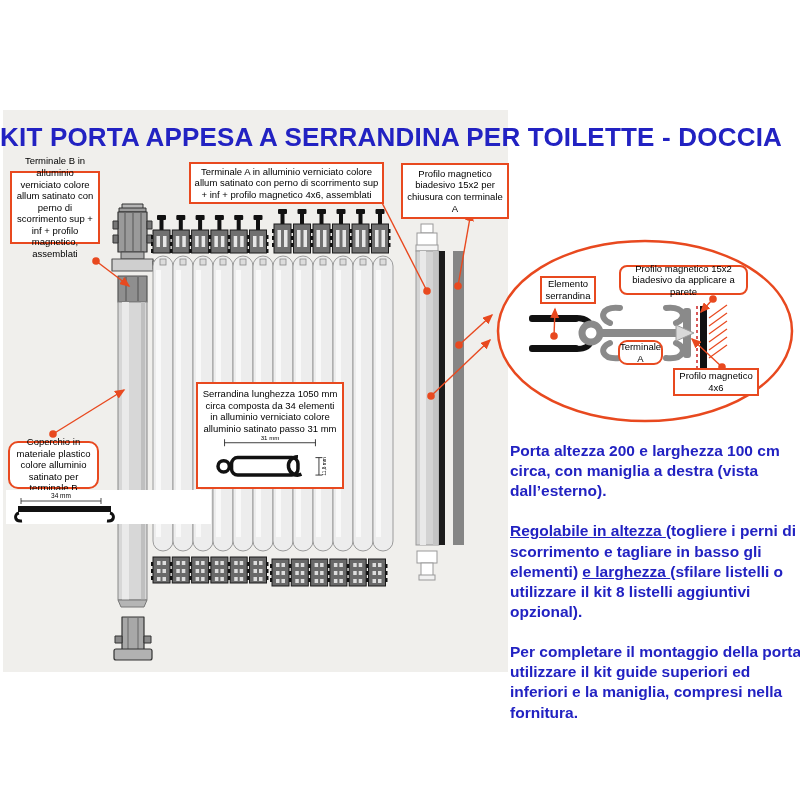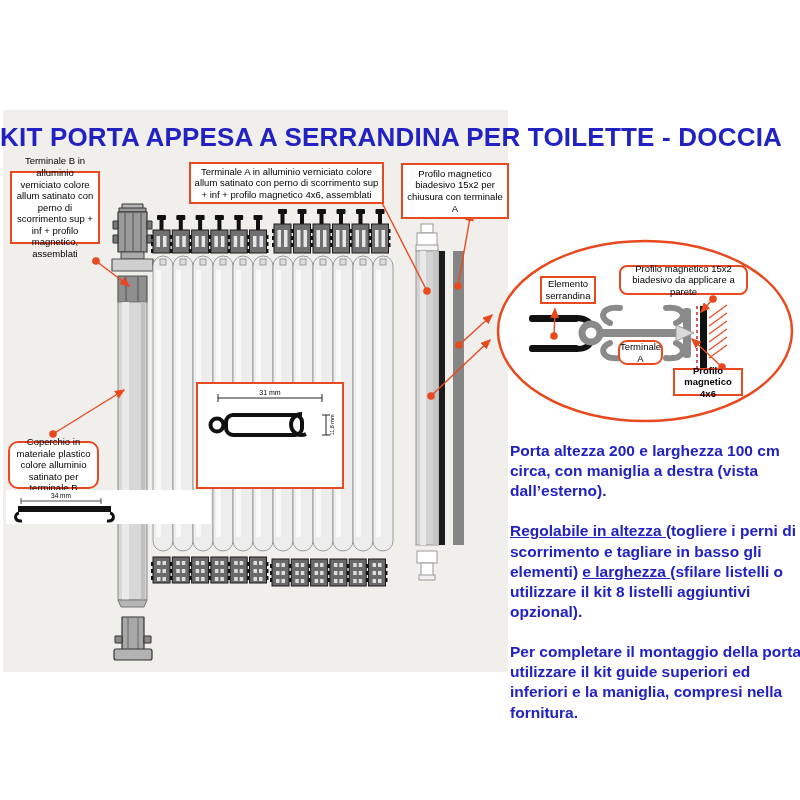--- a/index.html
+++ b/index.html
@@ -27,21 +27,21 @@
   #callout-profilo-biadesivo{left:401px;top:163px;width:108px;height:56px;}
   #callout-serrandina{left:196px;top:382px;width:148px;height:107px;justify-content:flex-start;padding-top:4px;}
   #callout-coperchio{left:8px;top:441px;width:91px;height:48px;border-radius:10px;}
   #cap-drawing-area{
     position:absolute;left:6px;top:490px;width:205px;height:34px;
     background:#ffffff;z-index:2;
   }
   #detail-label-elemento{left:528px;top:276px;width:56px;height:28px;margin-left:12px;}
   #detail-label-profilo15{left:619px;top:265px;width:129px;height:30px;border-radius:8px;}
   #detail-label-terminale-a{left:618px;top:340px;width:45px;height:25px;border-radius:9px;}
-  #detail-label-profilo4x6{left:673px;top:368px;width:70px;height:28px;font-weight:bold;}
+  #detail-label-profilo4x6{left:673px;top:368px;width:86px;height:28px;}
   #description{
     position:absolute;left:510px;top:441px;width:292px;z-index:2;
     color:#2222c2;font-weight:bold;font-size:15.5px;line-height:1.3;
   }
   #description p{margin:0 0 20px 0;}
   #description span.u{text-decoration:underline;}
 </style>
 </head>
 <body>
 
@@ -497,20 +497,21 @@
 
 <div class="callout" id="callout-terminale-a">
   <span>Terminale A in alluminio verniciato colore allum satinato con perno di scorrimento sup + inf + profilo magnetico 4x6, assemblati</span>
 </div>
 
 <div class="callout" id="callout-profilo-biadesivo">
   <span>Profilo magnetico biadesivo 15x2 per chiusura con terminale A</span>
 </div>
 
 <div class="callout" id="callout-serrandina">
+  <span>Serrandina lunghezza 1050 mm circa composta da 34 elementi in alluminio verniciato colore alluminio satinato passo 31 mm</span>
   <svg width="140" height="58" viewBox="0 0 140 58">
     <line x1="18" y1="10" x2="122" y2="10" stroke="#222" stroke-width="1"></line>
     <line x1="18" y1="6" x2="18" y2="14" stroke="#222" stroke-width="1"></line>
     <line x1="122" y1="6" x2="122" y2="14" stroke="#222" stroke-width="1"></line>
     <text x="70" y="7" font-size="7" text-anchor="middle" fill="#000">31 mm</text>
     <circle cx="17" cy="37" r="6.5" fill="#fff" stroke="#111" stroke-width="4"></circle>
     <rect x="26" y="27" width="76" height="20" rx="7" fill="#fff" stroke="#111" stroke-width="4"></rect>
     <path d="M102,26 a10.5,10.5 0 1,0 4,20" fill="none" stroke="#111" stroke-width="4"></path>
     <line x1="126" y1="27" x2="126" y2="47" stroke="#222" stroke-width="1"></line>
     <line x1="122" y1="27" x2="130" y2="27" stroke="#222" stroke-width="1"></line>

